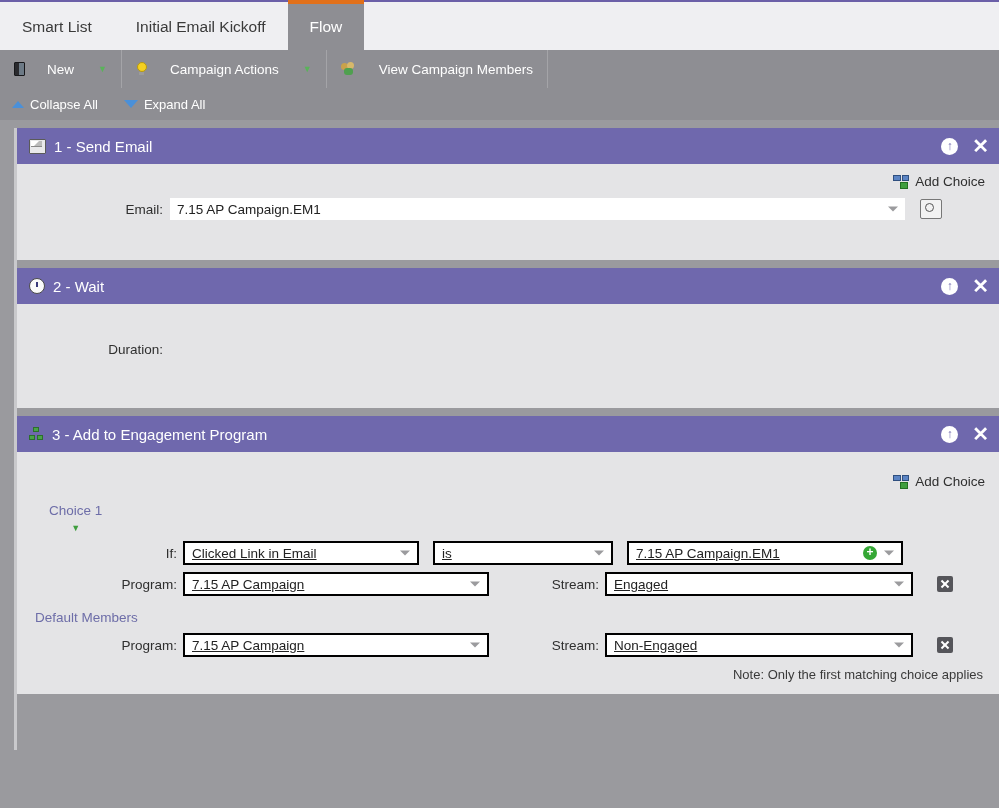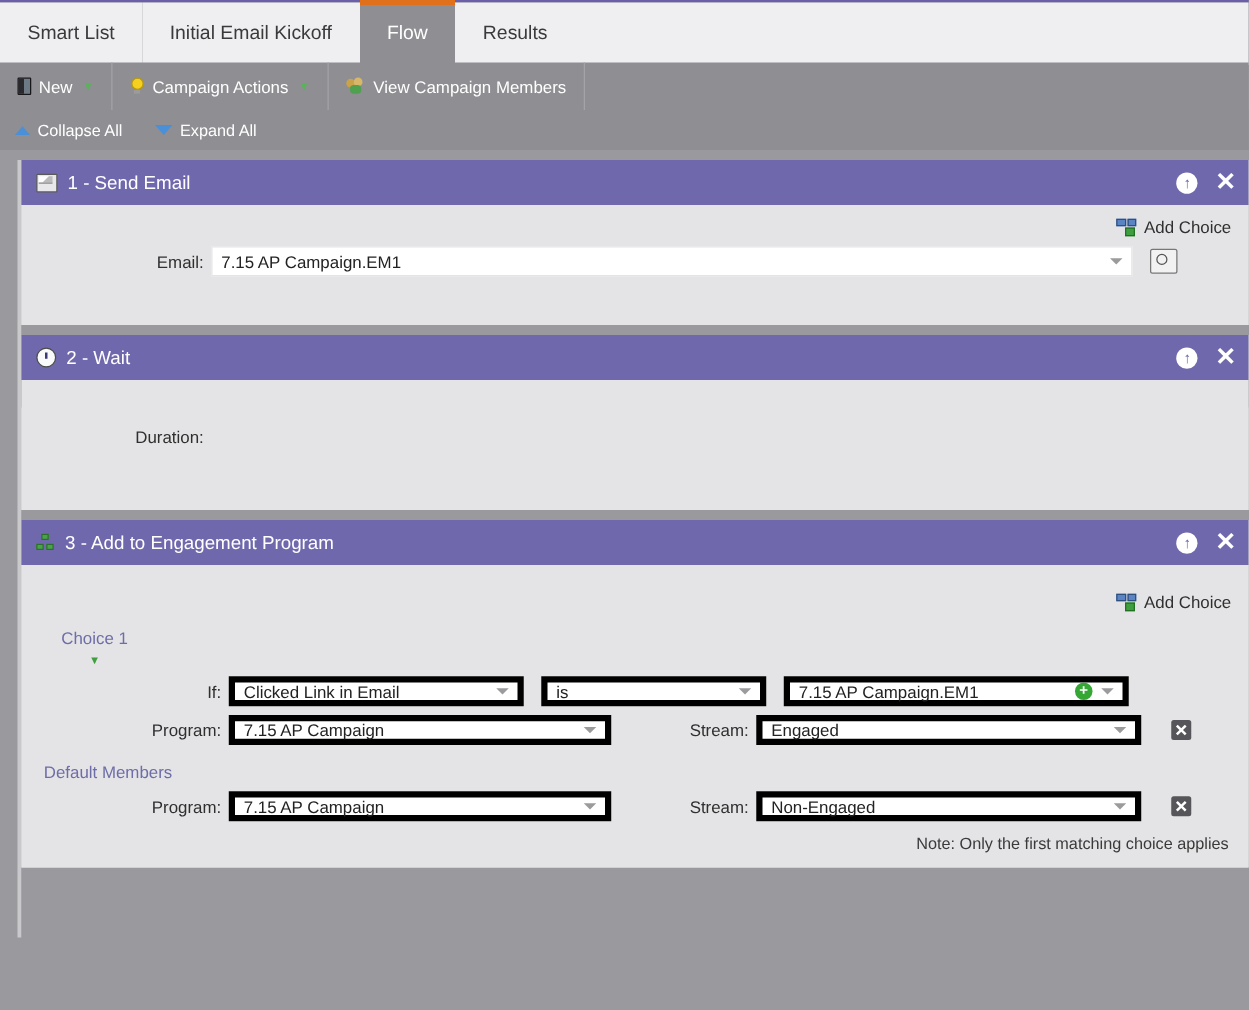--- a/index.html
+++ b/index.html
@@ -62,21 +62,21 @@
     position: absolute;
     left: 0; top: 50px;
     width: 999px; height: 38px;
     background: #8e8e93;
     display: flex;
     align-items: stretch;
   }
   .tb2-item {
     display: flex;
     align-items: center;
-    gap: 6px;
+    gap: 22px;
     padding: 0 14px;
     color: #ffffff;
     font-size: 13.5px;
     cursor: pointer;
     user-select: none;
     border-right: 1px solid #a4a4a8;
   }
   .tb2-item .caret-g {
     color: #5ab35a;
     font-size: 9px;
@@ -215,21 +215,21 @@
     border: 1px solid #e4e4e6;
     height: 24px;
     display: flex;
     align-items: center;
     padding: 0 22px 0 7px;
     font-size: 13.5px;
     color: #222;
     box-sizing: border-box;
     cursor: pointer;
   }
-  .fld.bordered { border: 5px solid #000000; }
+  .fld.bordered { border: 2px solid #000000; text-decoration: underline; }
   .fld .caret {
     position: absolute;
     right: 7px;
     top: 50%;
     transform: translateY(-50%);
     width: 0; height: 0;
     border-left: 5px solid transparent;
     border-right: 5px solid transparent;
     border-top: 5px solid #9b9b9e;
   }
@@ -427,23 +427,20 @@
   <div class="tabbar-inner">
     <div class="tab">
       <span>Smart List</span>
     </div>
     <div class="tab">
       <span>Initial Email Kickoff</span>
     </div>
     <div class="tab active">
       <span>Flow</span>
     </div>
-    <div class="tab">
-      <span>Results</span>
-    </div>
     <div class="tabbar-filler"></div>
   </div>
 </div>
 
 <div class="toolbar2">
   <div class="tb2-item">
     <span class="ico ico-new"></span>
     <span>New</span>
     <span class="caret-g">▼</span>
   </div>

